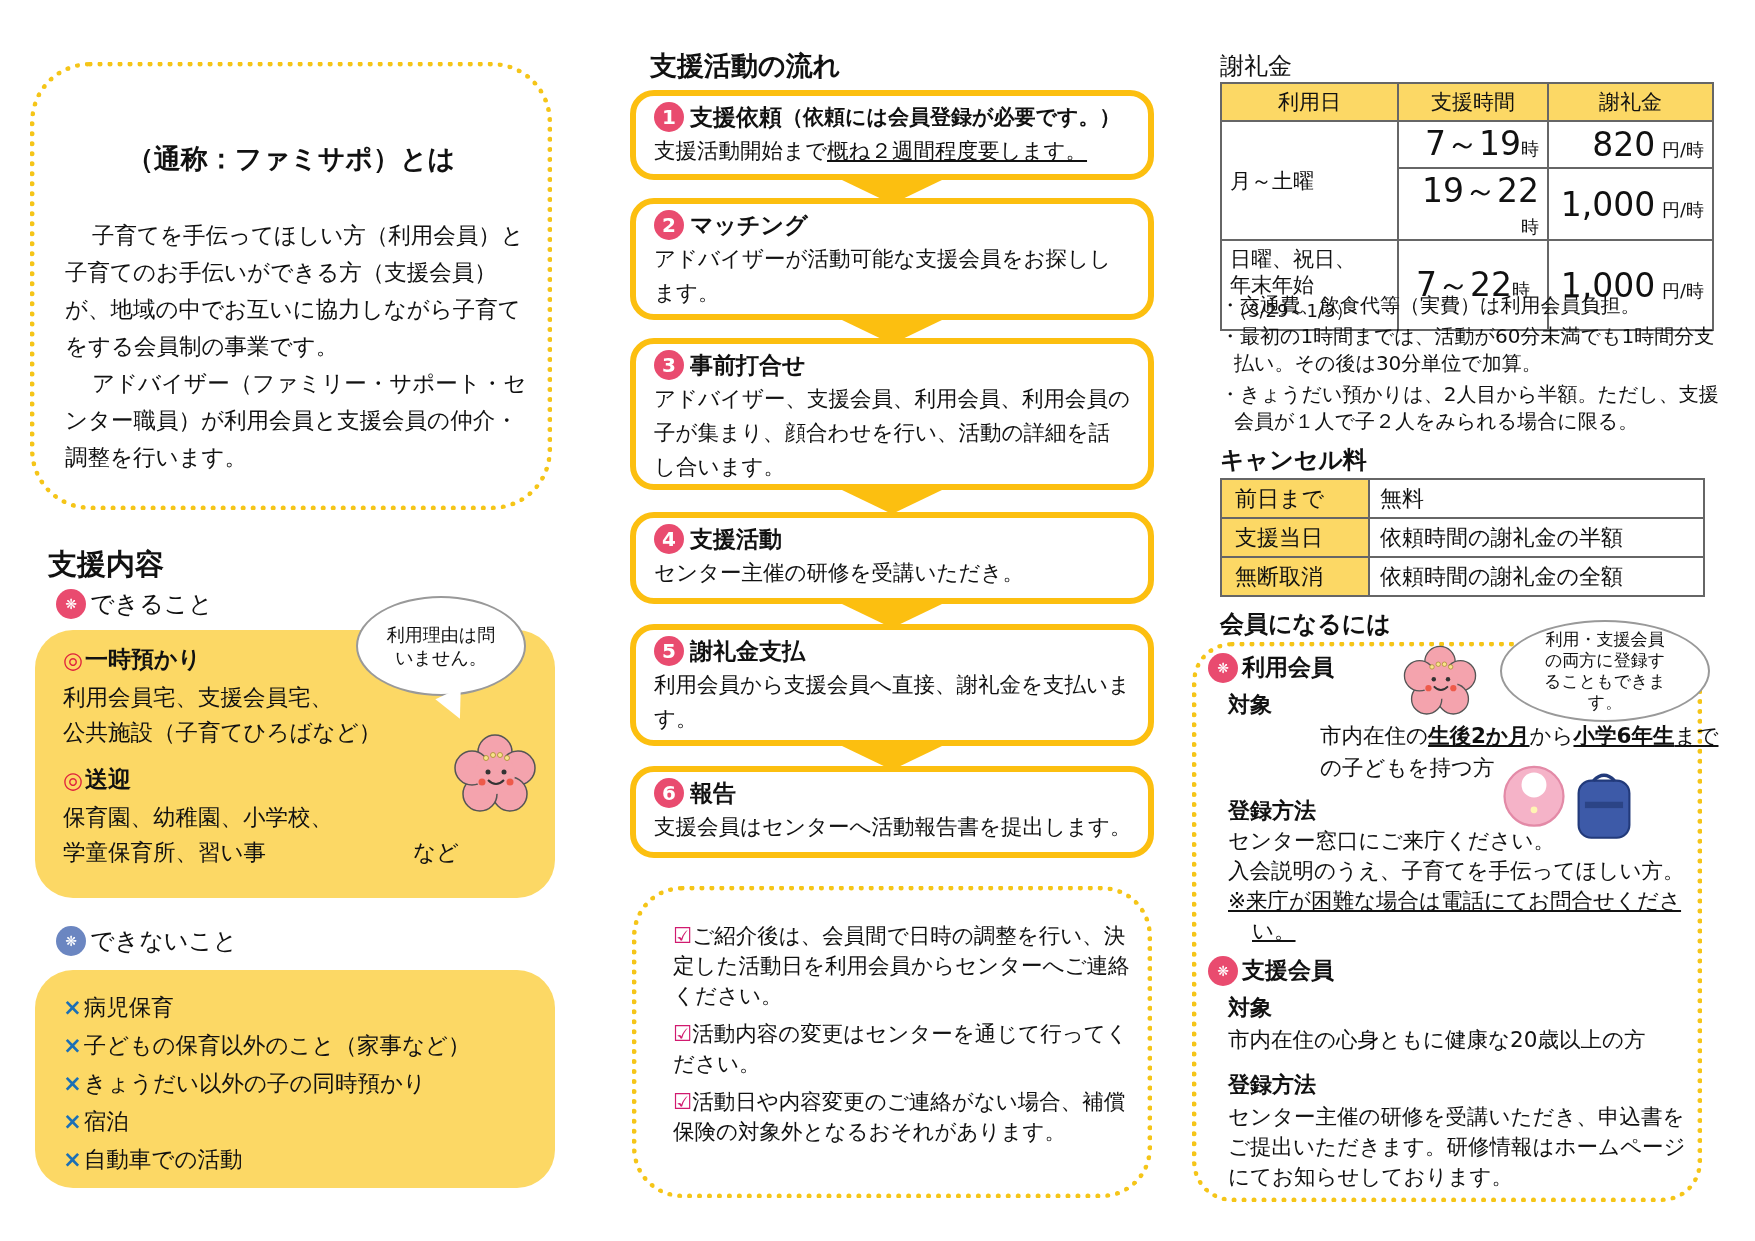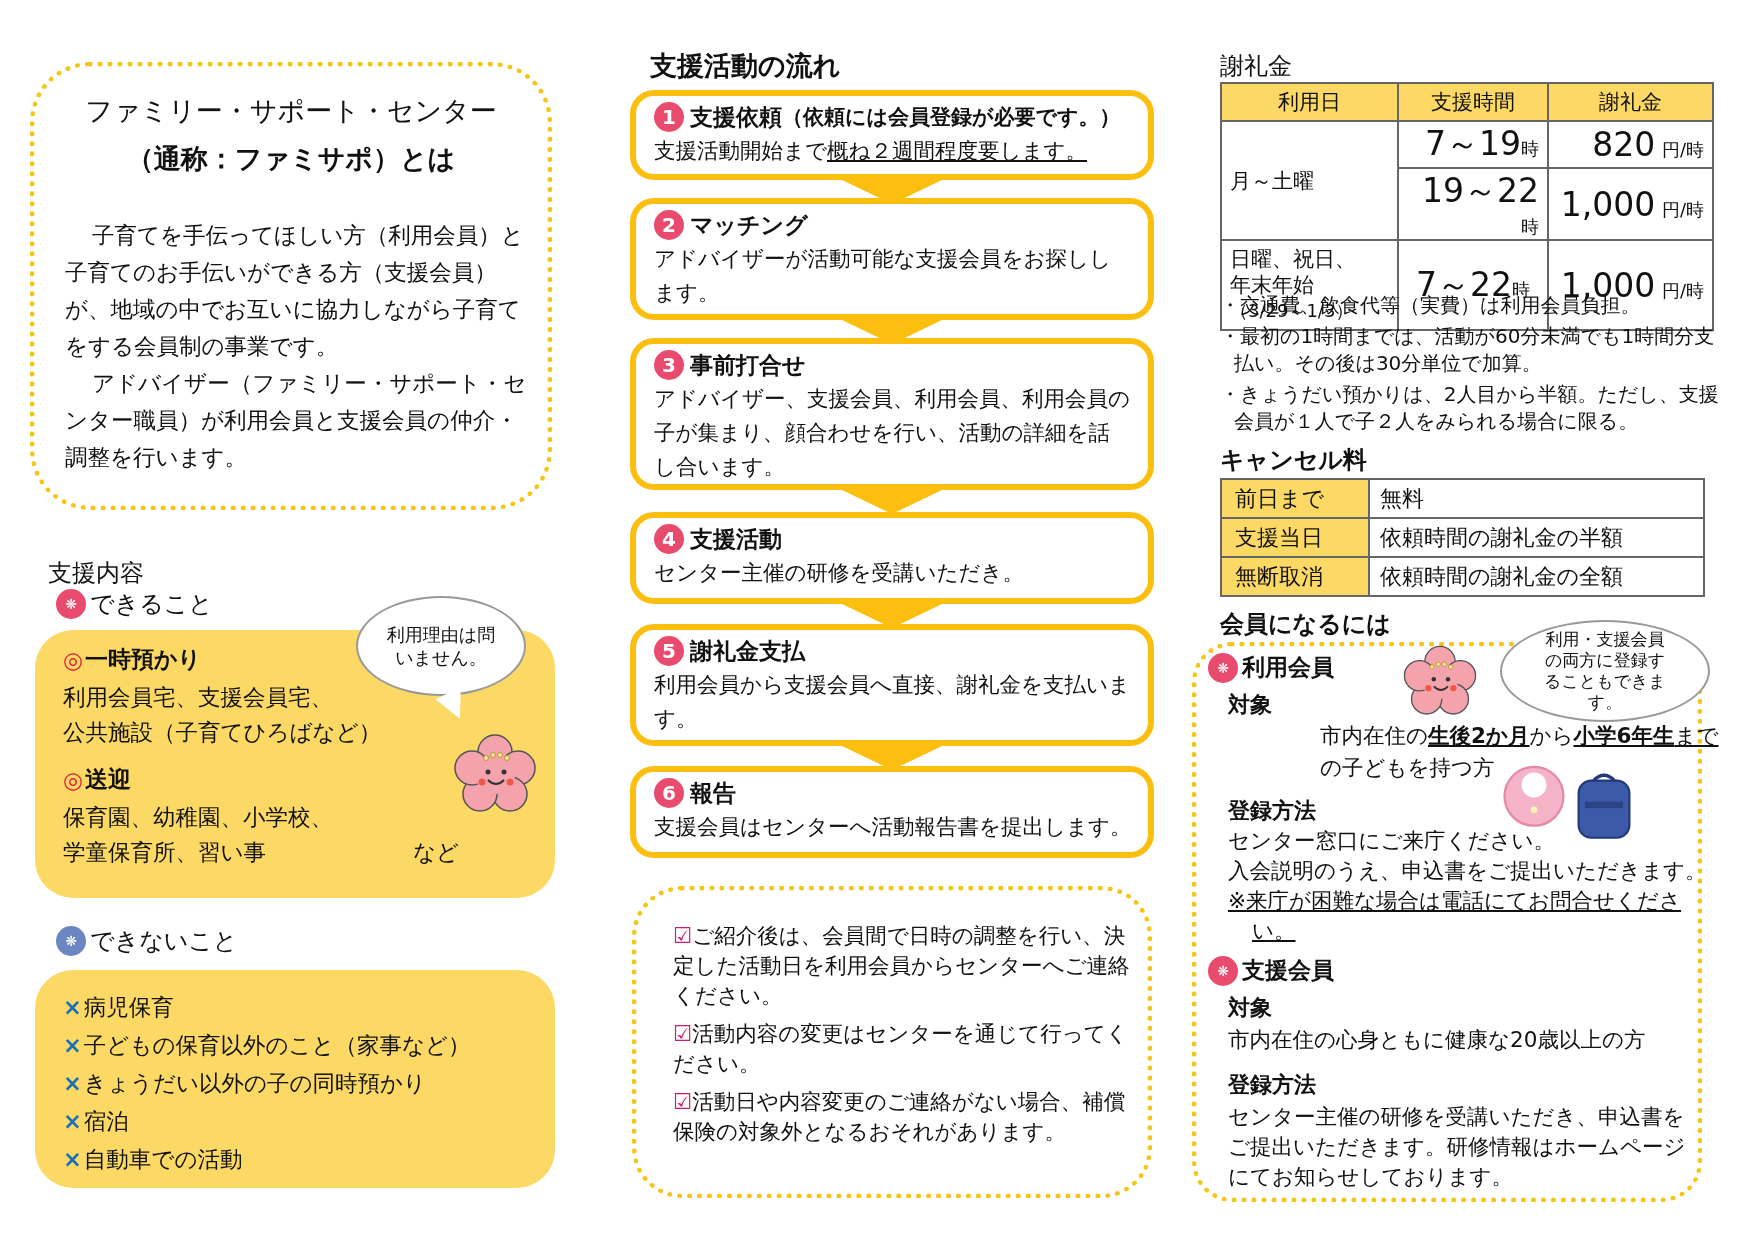--- a/index.html
+++ b/index.html
@@ -8,21 +8,21 @@
 
   
   .intro-box {
     position: absolute; left: 30px; top: 62px; width: 522px; height: 448px;
     border: 5px dotted #f5c518; border-radius: 60px;
   }
   .intro-title { position: absolute; left: 0; width: 100%; text-align: center; font-size: 27px; line-height: 1.2; }
   .intro-body { position: absolute; left: 30px; top: 150px; width: 462px; font-size: 22.5px; line-height: 37px; }
   .intro-body p { text-indent: 1.2em; }
 
-  .sec-head { position: absolute; font-size: 24px; font-weight: normal; margin-top: 12px; }
+  .sec-head { position: absolute; font-size: 29px; font-weight: bold; }
   .sub-head { position: absolute; font-size: 24px; display: flex; align-items: center; gap: 4px; }
   .plum {
     display: inline-block; width: 30px; height: 30px; border-radius: 50%;
     position: relative; color: #fff; font-size: 14px; text-align: center; line-height: 30px;
   }
   .plum.pink { background: #e94b6f; }
   .plum.blue { background: #6b86c1; }
 
   .yellow-box { position: absolute; background: #fcd865; border-radius: 38px; }
   .can-box { left: 35px; top: 630px; width: 520px; height: 268px; }
@@ -102,21 +102,20 @@
   .mem-sub { position: absolute; font-size: 23px; font-weight: bold; display: flex; align-items: center; gap: 4px; }
   .mem-label { position: absolute; font-size: 22px; font-weight: bold; }
   .mem-text { position: absolute; font-size: 21.5px; line-height: 32px; }
   .mem-text u { text-decoration: underline; }
   .mem-text b { font-weight: bold; }
 </style>
 </head>
 <body>
 
 <div class="intro-box">
-  <div class="intro-title" style="top:28px;">ファミリー・サポート・センター</div>
   <div class="intro-title" style="top:76px; font-weight:bold;">（通称：ファミサポ）とは</div>
   <div class="intro-body">
     <p>子育てを手伝ってほしい方（利用会員）と子育てのお手伝いができる方（支援会員）が、地域の中でお互いに協力しながら子育てをする会員制の事業です。</p>
     <p>アドバイザー（ファミリー・サポート・センター職員）が利用会員と支援会員の仲介・調整を行います。</p>
   </div>
 </div>
 
 <div class="sec-head" style="left:48px; top:545px;">支援内容</div>
 
 <div class="sub-head" style="left:56px; top:588px;">
@@ -357,21 +356,21 @@
 </svg>
 <svg style="position:absolute; left:1572px; top:770px; width:64px; height:72px;" viewBox="0 0 60 68">
   <rect x="6" y="10" width="48" height="54" rx="12" fill="#3d5aa8" stroke="#223a7a" stroke-width="2"></rect>
   <rect x="12" y="30" width="36" height="6" fill="#2b4486"></rect>
   <path d="M20 10 Q30 0 40 10" stroke="#223a7a" stroke-width="3" fill="none"></path>
 </svg>
 
 <div class="mem-label" style="left:1228px; top:796px;">登録方法</div>
 <div class="mem-text" style="left:1228px; top:826px; width:480px; line-height:30px;">
   <div>センター窓口にご来庁ください。</div>
-  <div>入会説明のうえ、申込書をご提出いただきます。</div>
+  <div>入会説明のうえ、子育てを手伝ってほしい方。</div>
   <div style="padding-left:24px; text-indent:-24px;"><u>※来庁が困難な場合は電話にてお問合せください。</u></div>
 </div>
 
 <div class="mem-sub" style="left:1208px; top:955px;">
   <span class="plum pink">❋</span>
   <span>支援会員</span>
 </div>
 <div class="mem-label" style="left:1228px; top:993px;">対象</div>
 <div class="mem-text" style="left:1228px; top:1024px; width:480px;">市内在住の心身ともに健康な20歳以上の方</div>
 <div class="mem-label" style="left:1228px; top:1070px;">登録方法</div>

